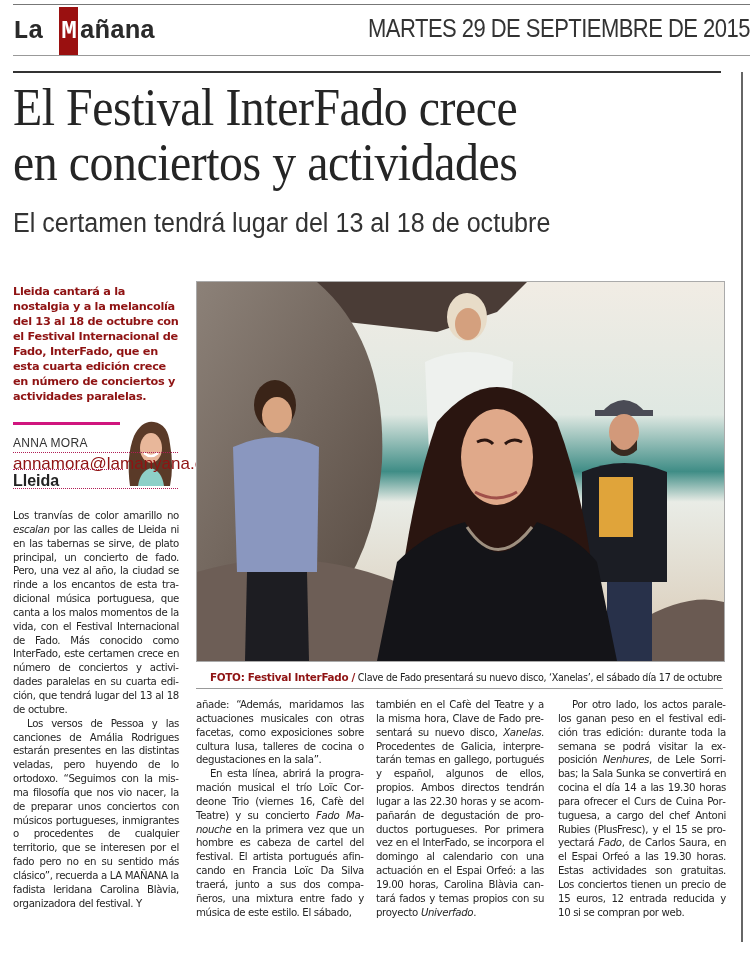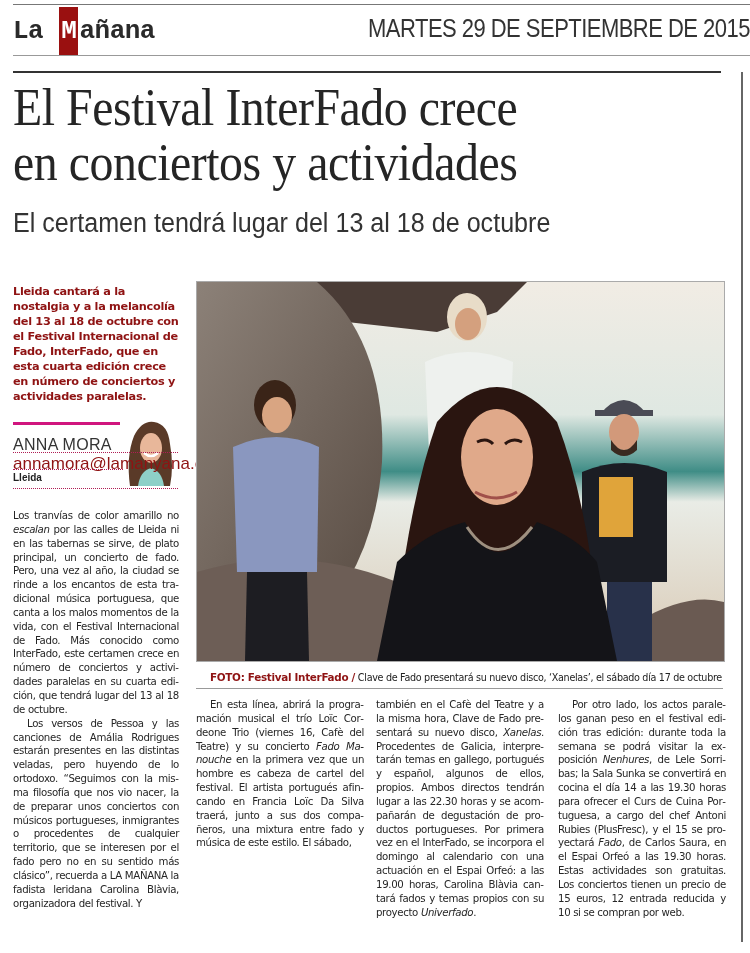--- a/index.html
+++ b/index.html
@@ -16,25 +16,25 @@
   .right-bar { left: 741px; top: 72px; width: 2px; height: 870px; background: #666; }
 
   
   .headline { left: 13px; top: 80px; width: 720px; font-family: "Liberation Serif", serif; font-size: 52px; line-height: 55px; color: #252525; letter-spacing: -0.5px; transform: scaleX(0.92); transform-origin: left top; }
   .subhead { left: 13px; top: 208px; font-family: "Liberation Sans", sans-serif; font-size: 27px; color: #333; white-space: nowrap; transform: scaleX(0.93); transform-origin: left top; }
 
   
   .lead { left: 13px; top: 284px; width: 170px; font-family: "DejaVu Sans", sans-serif; font-weight: bold; font-size: 11.3px; line-height: 15px; color: #8f1313; letter-spacing: -0.3px; }
   .pink-rule { left: 13px; top: 422px; width: 165px; height: 3px; background: #d0157e; }
   .author-photo { left: 120px; top: 416px; width: 58px; height: 70px; overflow: hidden; }
-  .author-name { left: 13px; top: 436px; font-family: "Liberation Sans", sans-serif; font-size: 16px; color: #333; letter-spacing: 0.3px; }
+  .author-name { left: 13px; top: 436px; font-family: "Liberation Sans", sans-serif; font-size: 12px; color: #333; letter-spacing: 0.3px; }
   .dot1 { left: 13px; top: 452px; width: 165px; border-top: 1px dotted #b01d55; }
   .author-mail { left: 13px; top: 454px; font-family: "Liberation Sans", sans-serif; font-size: 17px; color: #8f1313; }
   .dot2 { left: 13px; top: 469px; width: 110px; border-top: 1px dotted #b01d55; }
-  .author-loc { left: 13px; top: 472px; font-family: "Liberation Sans", sans-serif; font-size: 10px; font-weight: bold; color: #222; }
+  .author-loc { left: 13px; top: 472px; font-family: "Liberation Sans", sans-serif; font-size: 16px; font-weight: bold; color: #222; }
   .dot3 { left: 13px; top: 488px; width: 165px; border-top: 1px dotted #b01d55; }
 
   
   .col { font-family: "DejaVu Sans", sans-serif; font-size: 10.2px; line-height: 13.85px; color: #262626; text-align: justify; letter-spacing: -0.35px; hyphens: manual; }
   .col p { margin: 0; text-indent: 0; }
   .col p.ind { text-indent: 14px; }
   .col1 { left: 13px; top: 509px; width: 166px; }
   .col2 { left: 196px; top: 698px; width: 168px; }
   .col3 { left: 376px; top: 698px; width: 168px; }
   .col4 { left: 558px; top: 698px; width: 168px; }
@@ -128,20 +128,21 @@
 </div>
 <div class="abs caption"><span class="credit">FOTO: Festival InterFado /</span><span> Clave de Fado presentará su nuevo disco, ‘Xanelas’, el sábado día 17 de octubre</span></div>
 <div class="abs cap-rule"></div>
 
 <div class="abs col col1">
   <p><span>Los tranvías de color amarillo no </span><i>escalan</i><span> por las calles de Lleida ni en las tabernas se sirve, de plato principal, un concierto de fado. Pero, una vez al año, la ciudad se rinde a los encantos de esta tra­dicional música portuguesa, que canta a los malos momentos de la vida, con el Festival Internacio­nal de Fado. Más conocido como InterFado, este certamen crece en número de conciertos y activi­dades paralelas en su cuarta edi­ción, que tendrá lugar del 13 al 18 de octubre.</span></p>
   <p class="ind">Los versos de Pessoa y las canciones de Amália Rodrigues estarán presentes en las distin­tas veladas, pero huyendo de lo ortodoxo. “Seguimos con la mis­ma filosofía que nos vio nacer, la de preparar unos conciertos con músicos portugueses, inmigran­tes o procedentes de cualquier territorio, que se interesen por el fado pero no en su sentido más clásico”, recuerda a LA MAÑANA la fadista leridana Carolina Blà­via, organizadora del festival. Y</p>
 </div>
 
 <div class="abs col col2">
+  <p>añade: “Además, maridamos las actuaciones musicales con otras facetas, como exposiciones sobre cultura lusa, talleres de cocina o degustaciones en la sala”.</p>
   <p class="ind"><span>En esta línea, abrirá la progra­mación musical el trío Loïc Cor­deone Trio (viernes 16, Cafè del Teatre) y su concierto </span><i>Fado Ma­nouche</i><span> en la primera vez que un hombre es cabeza de cartel del festival. El artista portugués afin­cando en Francia Loïc Da Silva traerá, junto a sus dos compa­ñeros, una mixtura entre fado y música de este estilo. El sábado,</span></p>
 </div>
 
 <div class="abs col col3">
   <p><span>también en el Cafè del Teatre y a la misma hora, Clave de Fado pre­sentará su nuevo disco, </span><i>Xanelas</i><span>. Procedentes de Galicia, interpre­tarán temas en gallego, portu­gués y español, algunos de ellos, propios. Ambos directos tendrán lugar a las 22.30 horas y se acom­pañarán de degustación de pro­ductos portugueses. Por primera vez en el InterFado, se incorpora el domingo al calendario con una actuación en el Espai Orfeó: a las 19.00 horas, Carolina Blàvia can­tará fados y temas propios con su proyecto </span><i>Univerfado</i><span>.</span></p>
 </div>
 
 <div class="abs col col4">
   <p class="ind"><span>Por otro lado, los actos parale­los ganan peso en el festival edi­ción tras edición: durante toda la semana se podrá visitar la ex­posición </span><i>Nenhures</i><span>, de Lele Sorri­bas; la Sala Sunka se convertirá en cocina el día 14 a las 19.30 horas para ofrecer el Curs de Cuina Por­tuguesa, a cargo del chef Antoni Rubies (PlusFresc), y el 15 se pro­yectará </span><i>Fado</i><span>, de Carlos Saura, en el Espai Orfeó a las 19.30 horas. Estas actividades son gratuitas. Los conciertos tienen un precio de 15 euros, 12 entrada reducida y 10 si se compran por web.</span></p>
 </div>

